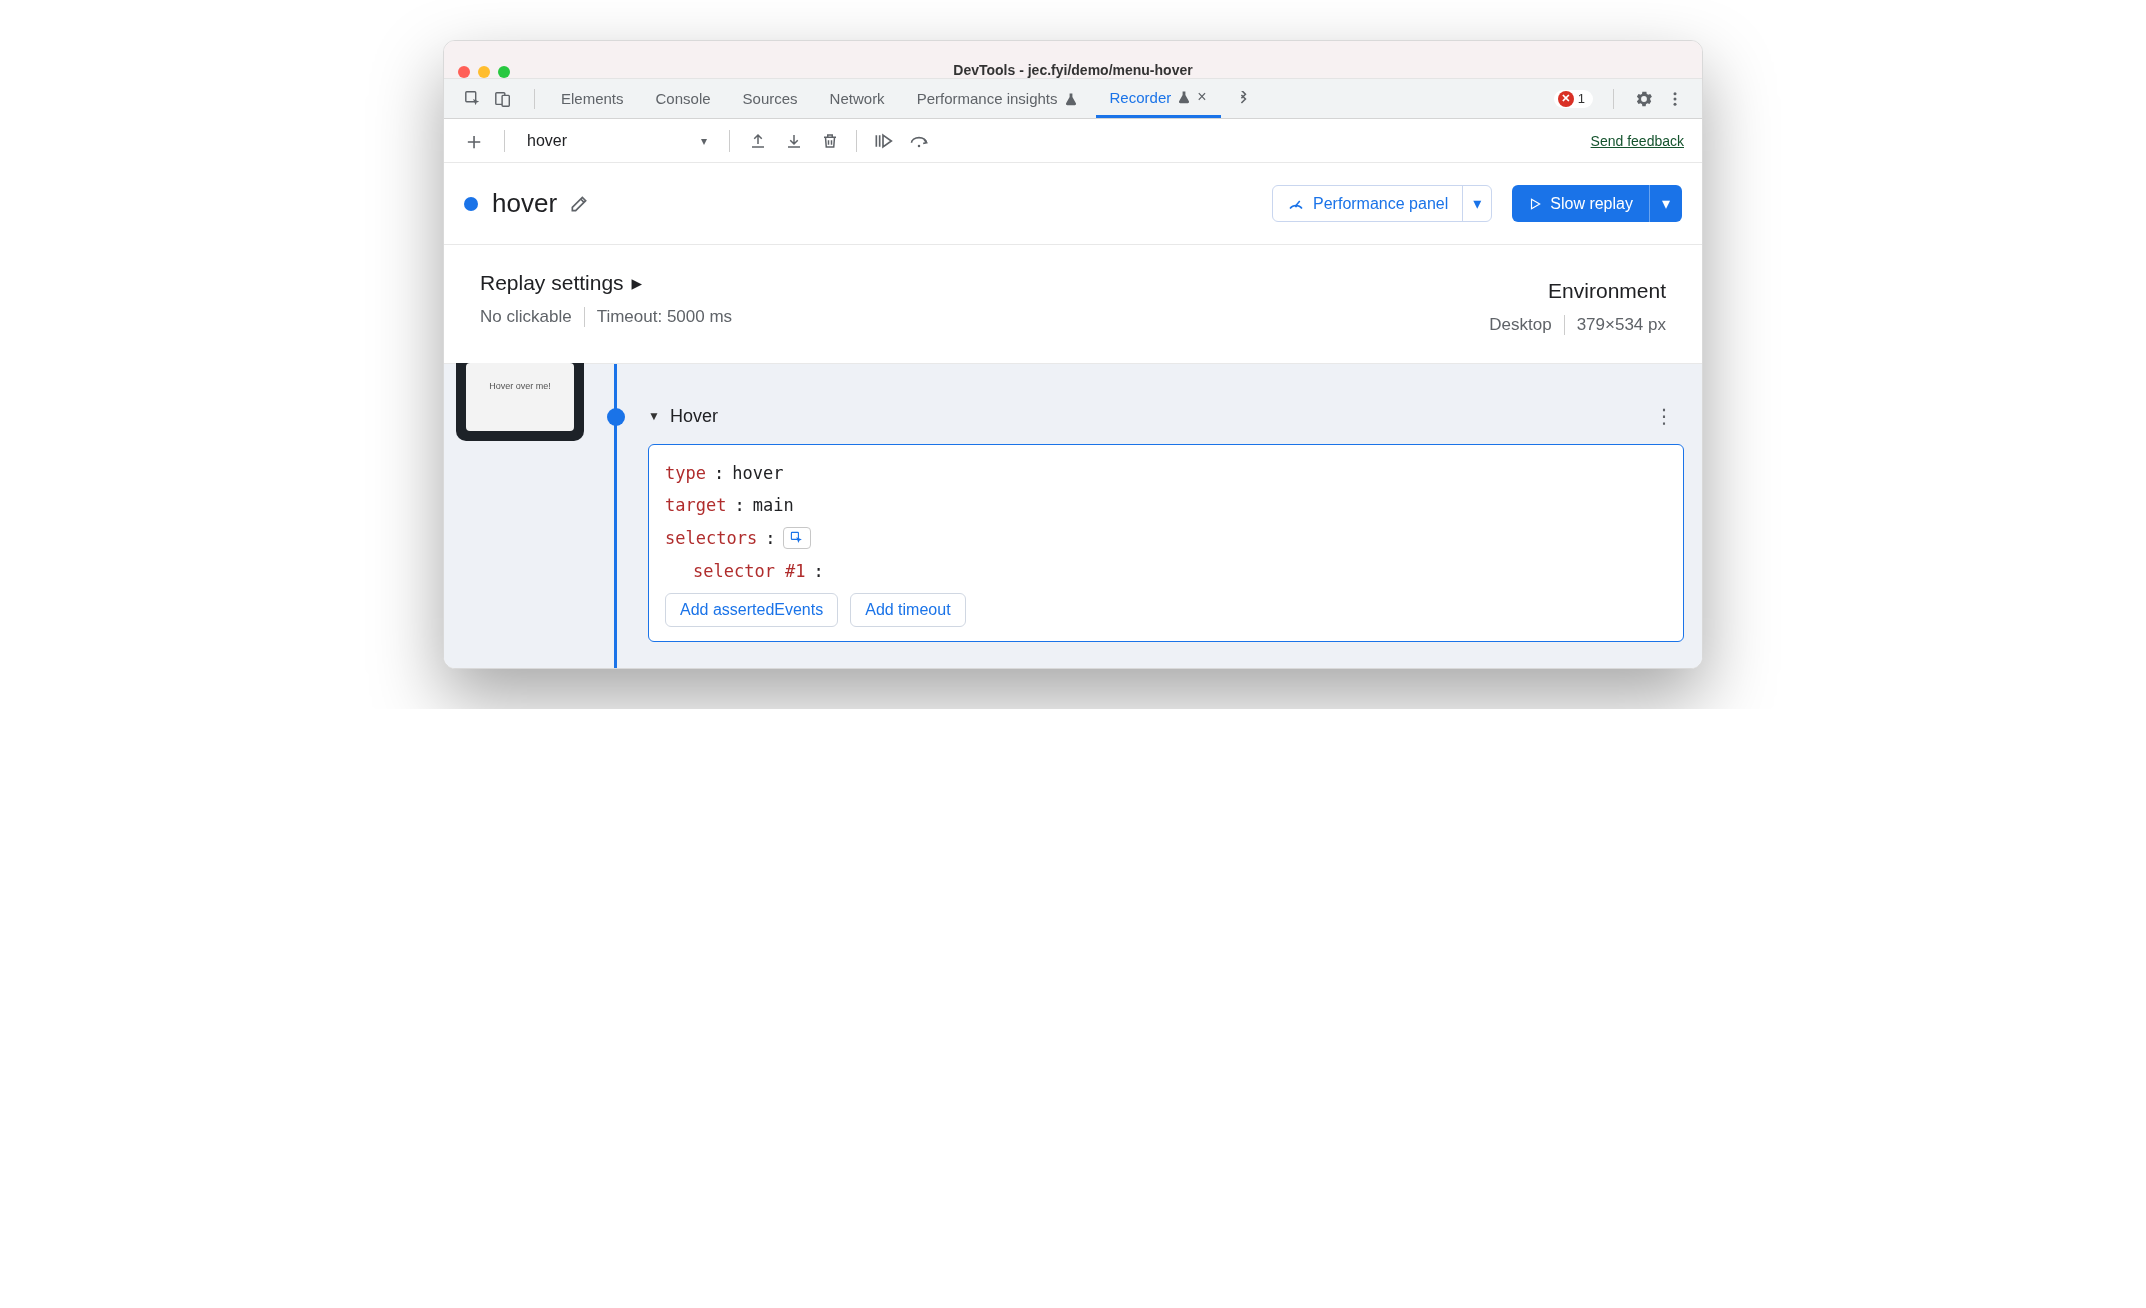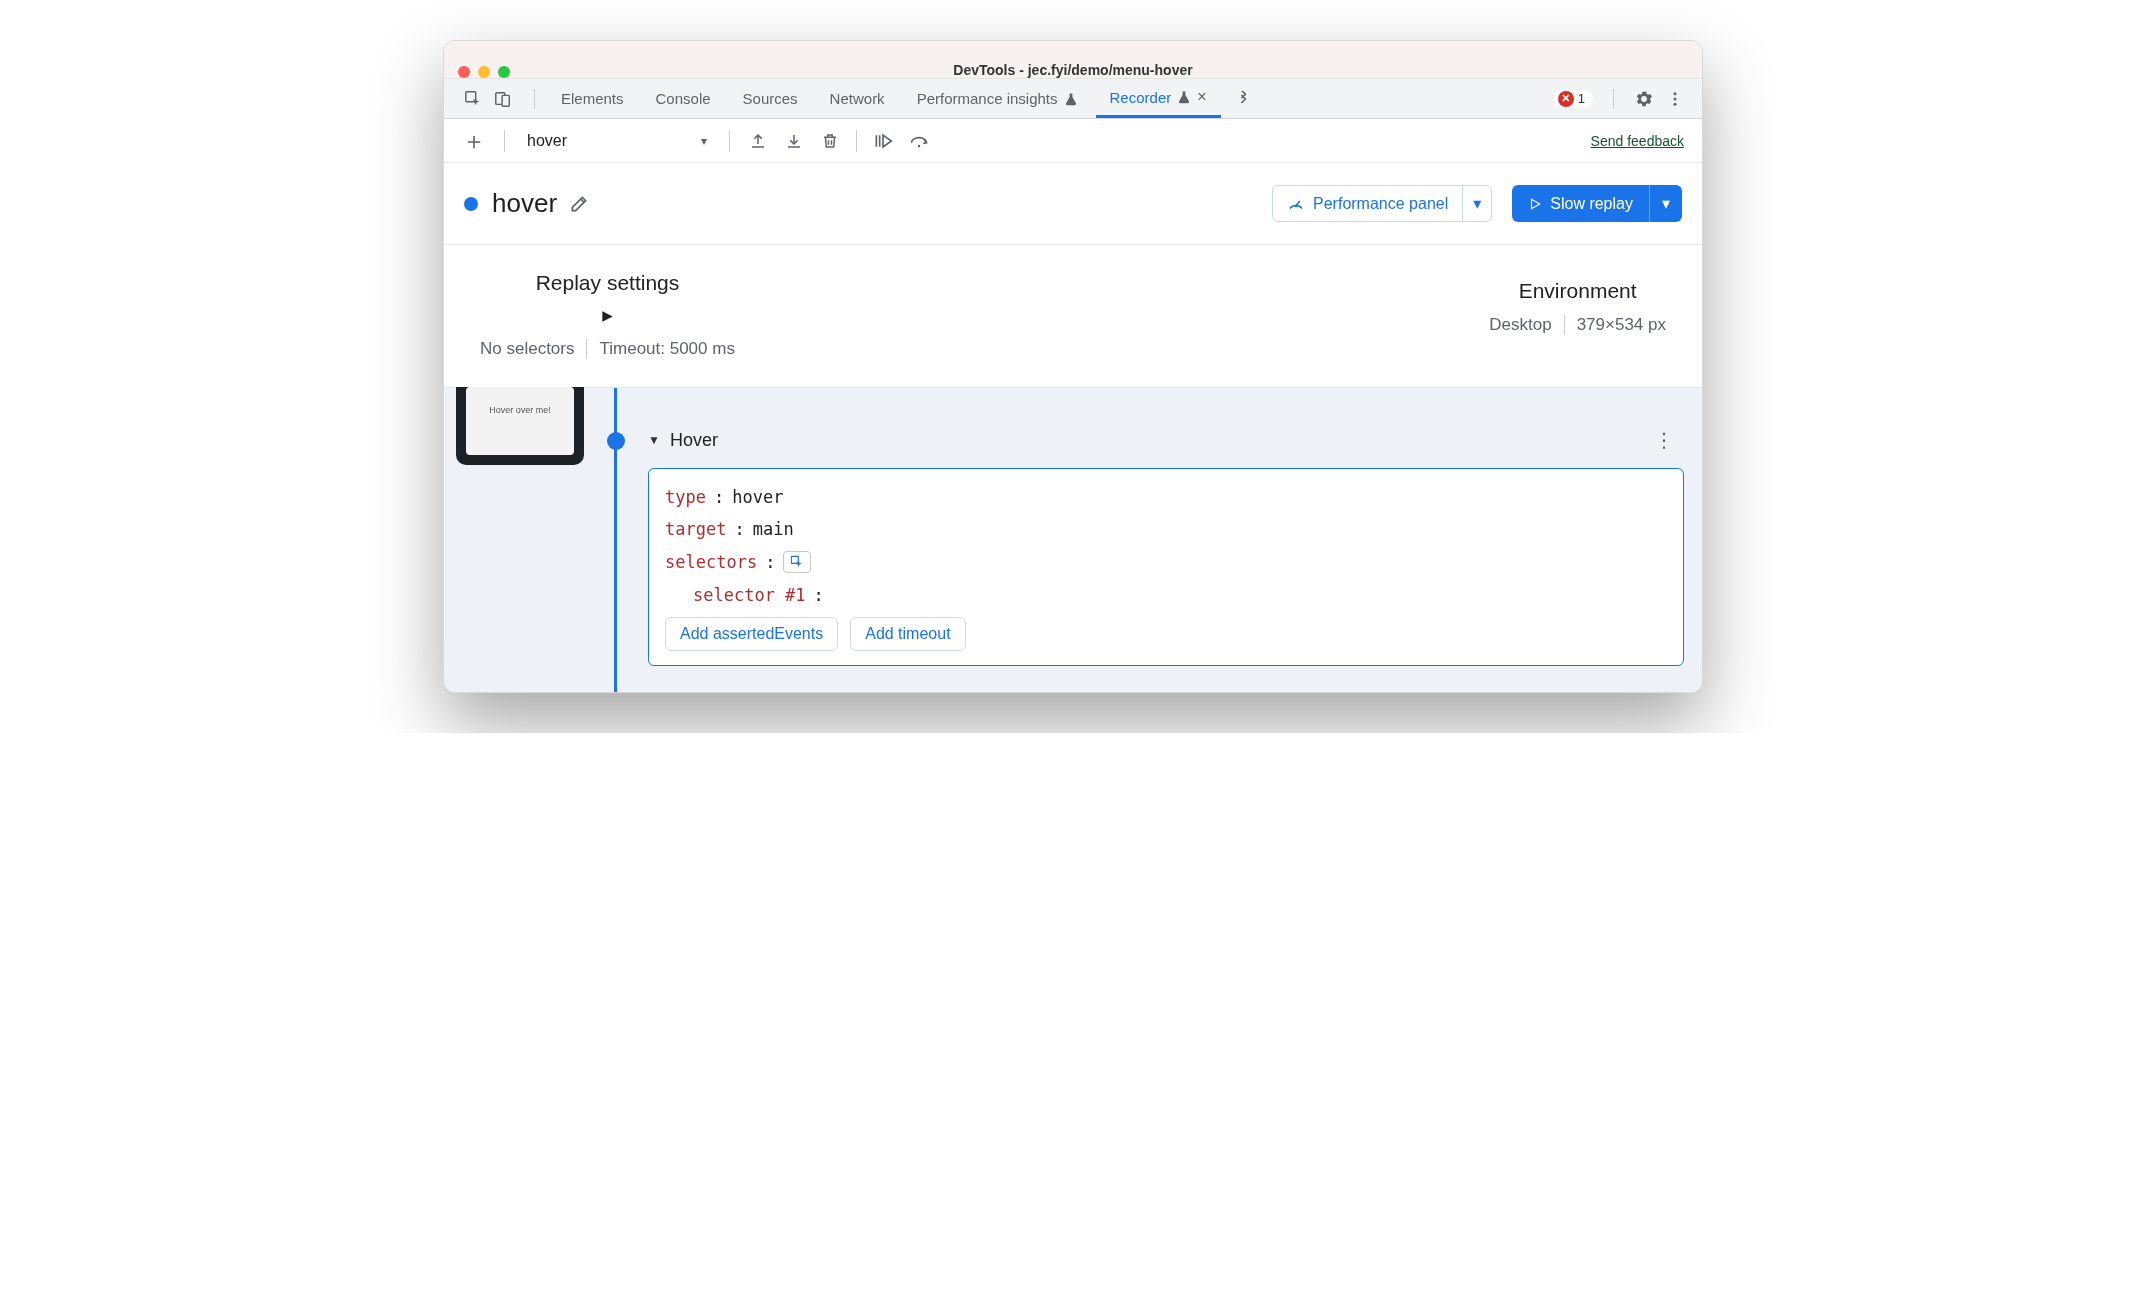--- a/index.html
+++ b/index.html
@@ -117,21 +117,21 @@
 .split-btn.primary { background:#1a73e8; color:#fff; }
 .split-btn.primary .main-part{ padding:8px 16px; display:flex; align-items:center; gap:8px; border-right:1px solid rgba(255,255,255,0.35);}
 .split-btn.primary .arrow-part{ padding:8px 12px; display:flex; align-items:center;}
 
 .settings-row {
   display:flex; padding: 26px 36px 28px;
   border-bottom: 1px solid #e8e8e8;
   justify-content: space-between;
 }
 .settings-left .heading, .settings-right .heading {
-  font-size:21px; color:#202124; margin-bottom:12px; display:flex; align-items:center; gap:8px;flex-direction:column;
+  font-size:21px; color:#202124; margin-bottom:12px; display:flex; align-items:center; gap:8px;
 }
 .settings-left .sub, .settings-right .sub {
   font-size:17px; color:#5f6368; display:flex; align-items:center; gap:12px;
 }
 .ssep { width:1px; height:20px; background:#ccc; }
 .settings-right { text-align:right;margin-top:8px; }
 .settings-right .heading { justify-content:flex-end; }
 .settings-right .sub { justify-content:flex-end; }
 
 .content {
@@ -350,21 +350,21 @@
     </div>
   </div>
 
   <div class="settings-row">
     <div class="settings-left">
       <div class="heading">
         <span>Replay settings</span>
         <span>▸</span>
       </div>
       <div class="sub">
-        <span>No selectors</span>
+        <span>No clickable</span>
         <span class="ssep"></span>
         <span>Timeout: 5000 ms</span>
       </div>
     </div>
     <div class="settings-right">
       <div class="heading">
         <span>Environment</span>
       </div>
       <div class="sub">
         <span>Desktop</span>

